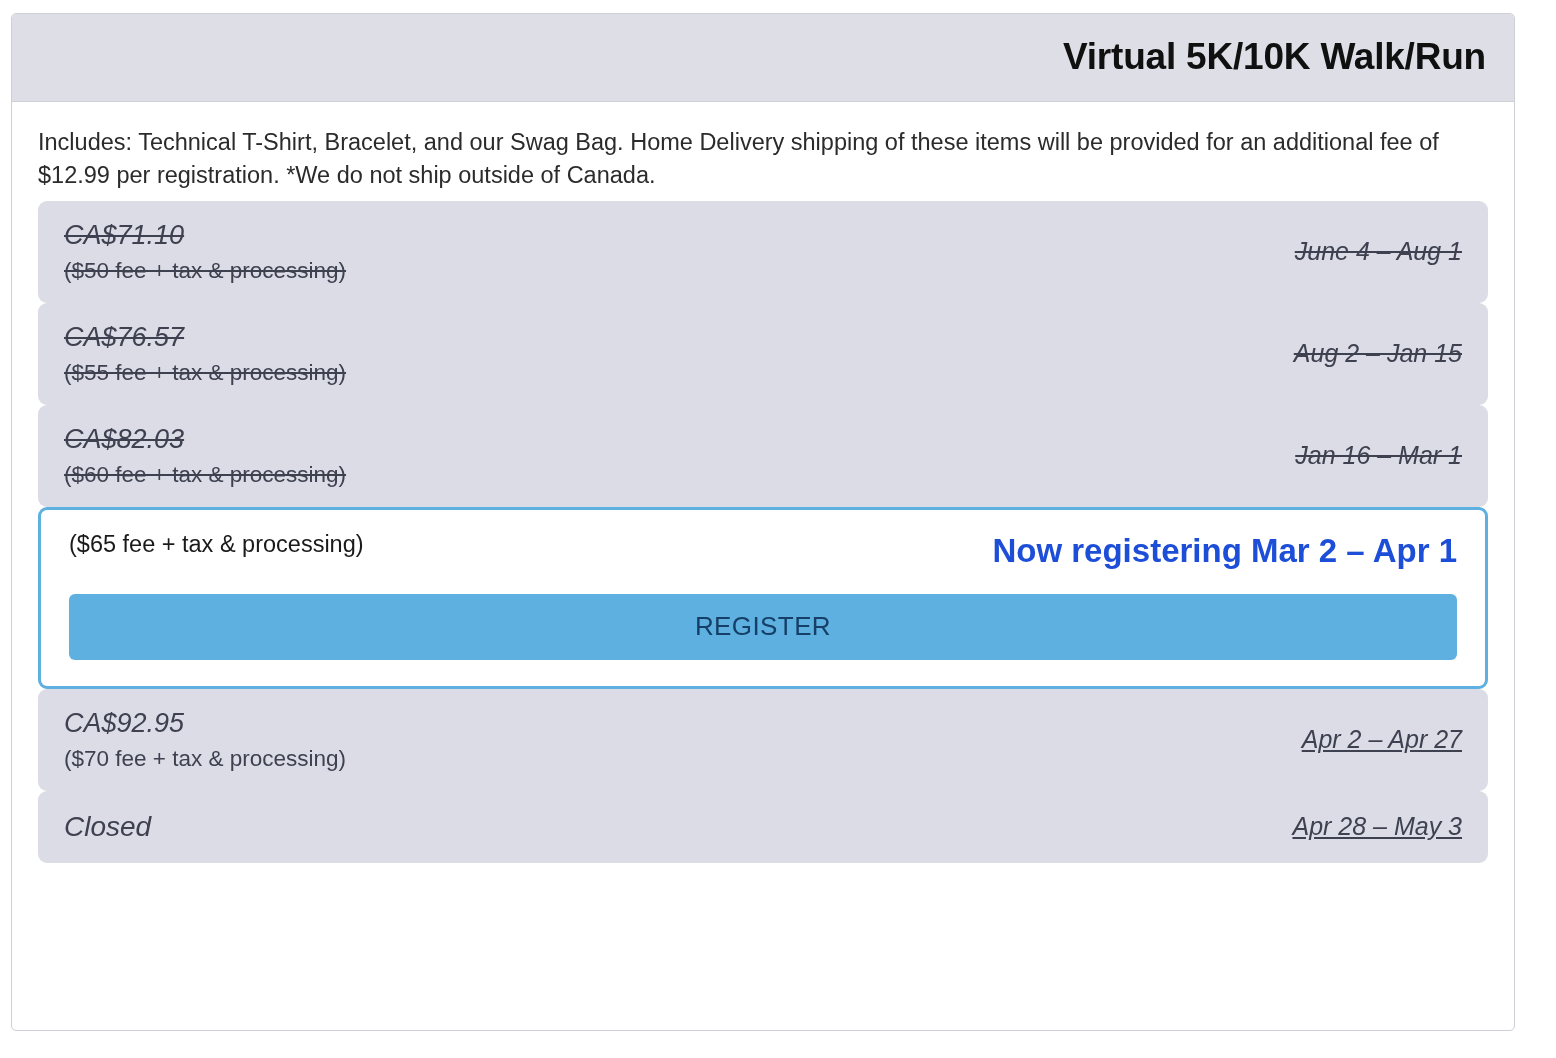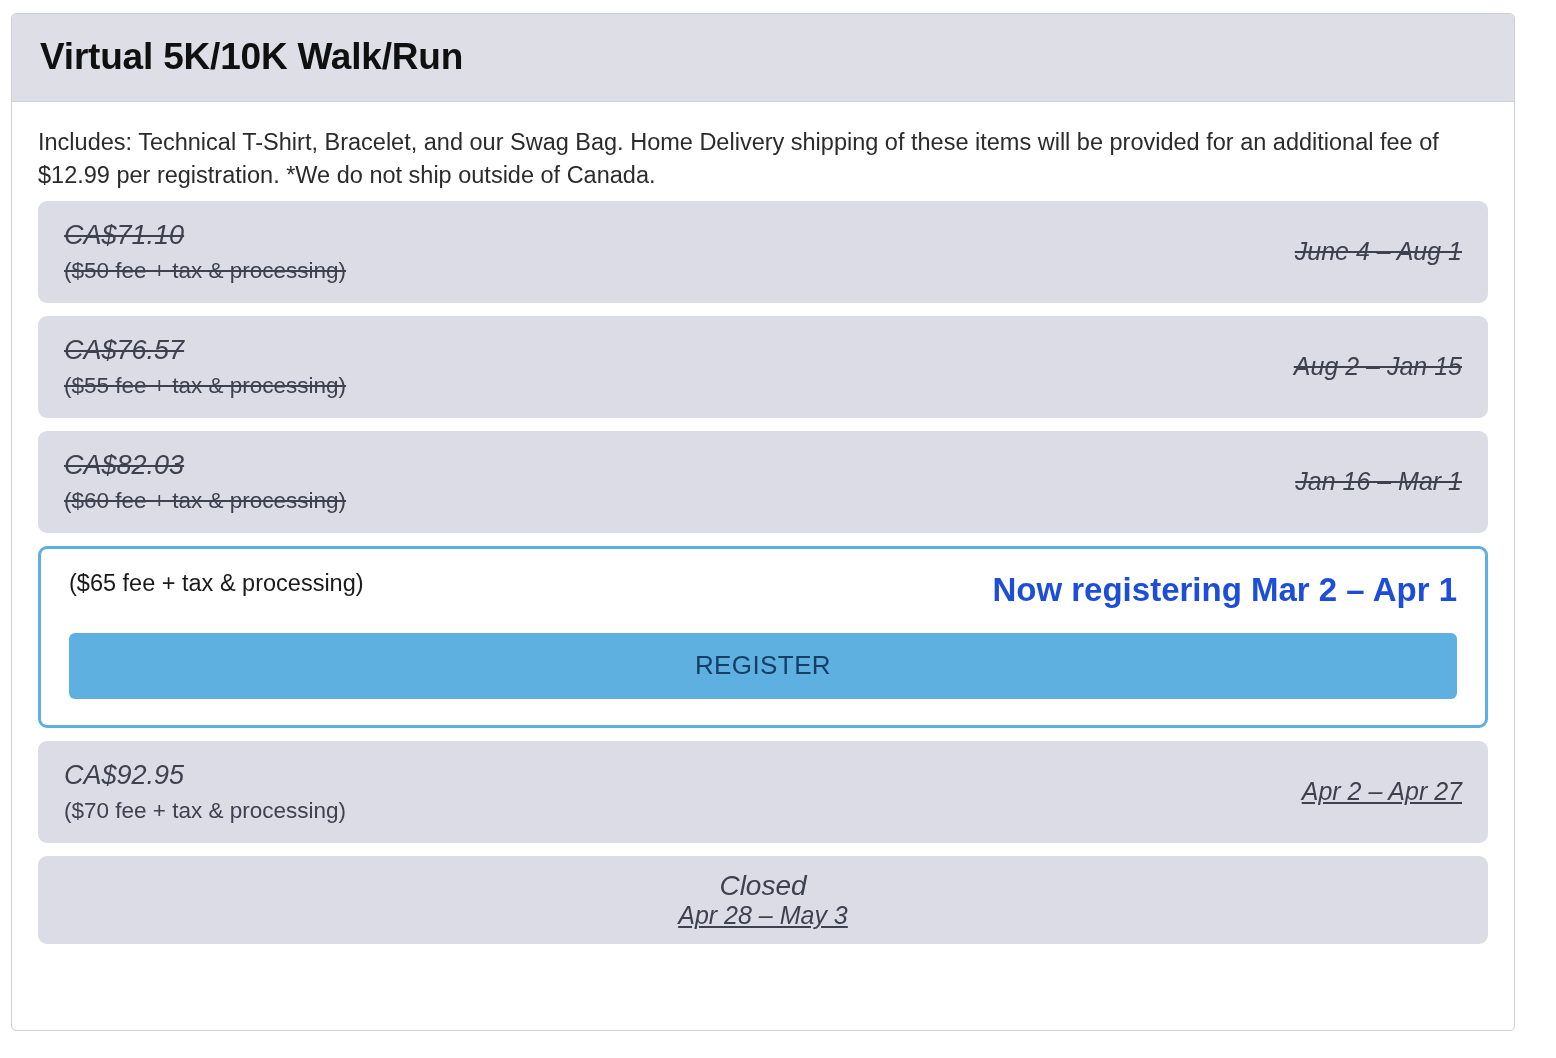--- a/index.html
+++ b/index.html
@@ -28,20 +28,21 @@
   }
 
   .panel-header {
     background: #dedee6;
     border-bottom: 1px solid #cfcfd6;
     height: 88px;
     box-sizing: border-box;
     display: flex;
     align-items: center;
     padding: 0 28px;
+    justify-content: flex-end;
   }
   .panel-title {
     font-size: 37px;
     font-weight: bold;
     color: #101010;
     letter-spacing: -0.2px;
     line-height: 1.1;
   }
 
   .panel-body {
@@ -52,21 +53,20 @@
     font-size: 23.5px;
     line-height: 1.42;
     color: #2b2b2b;
     margin: 0 0 8px 0;
     max-width: 1460px;
   }
 
   .tier-list {
     display: flex;
     flex-direction: column;
-    gap: 13px;
   }
 
   
   .tier {
     background: #dcdce6;
     border-radius: 9px;
     display: flex;
     align-items: center;
     justify-content: space-between;
     padding: 18px 26px;
@@ -88,21 +88,21 @@
   .tier-date {
     font-size: 25px;
     font-style: italic;
     color: #3d4150;
     text-align: right;
     white-space: nowrap;
     text-decoration: underline;
   }
   .struck { text-decoration: line-through; text-decoration-thickness: 2px; }
 
-  .tier.closed-row { min-height: 72px; padding-top: 14px; padding-bottom: 14px; flex-direction: column; }
+  .tier.closed-row { min-height: 72px; padding-top: 14px; padding-bottom: 14px; }
   .tier.closed-row .tier-price { font-size: 28px; }
 
   
   .tier-active {
     background: #ffffff;
     border: 3px solid #5eb0e0;
     border-radius: 9px;
     padding: 22px 28px 26px 28px;
     box-sizing: border-box;
   }

